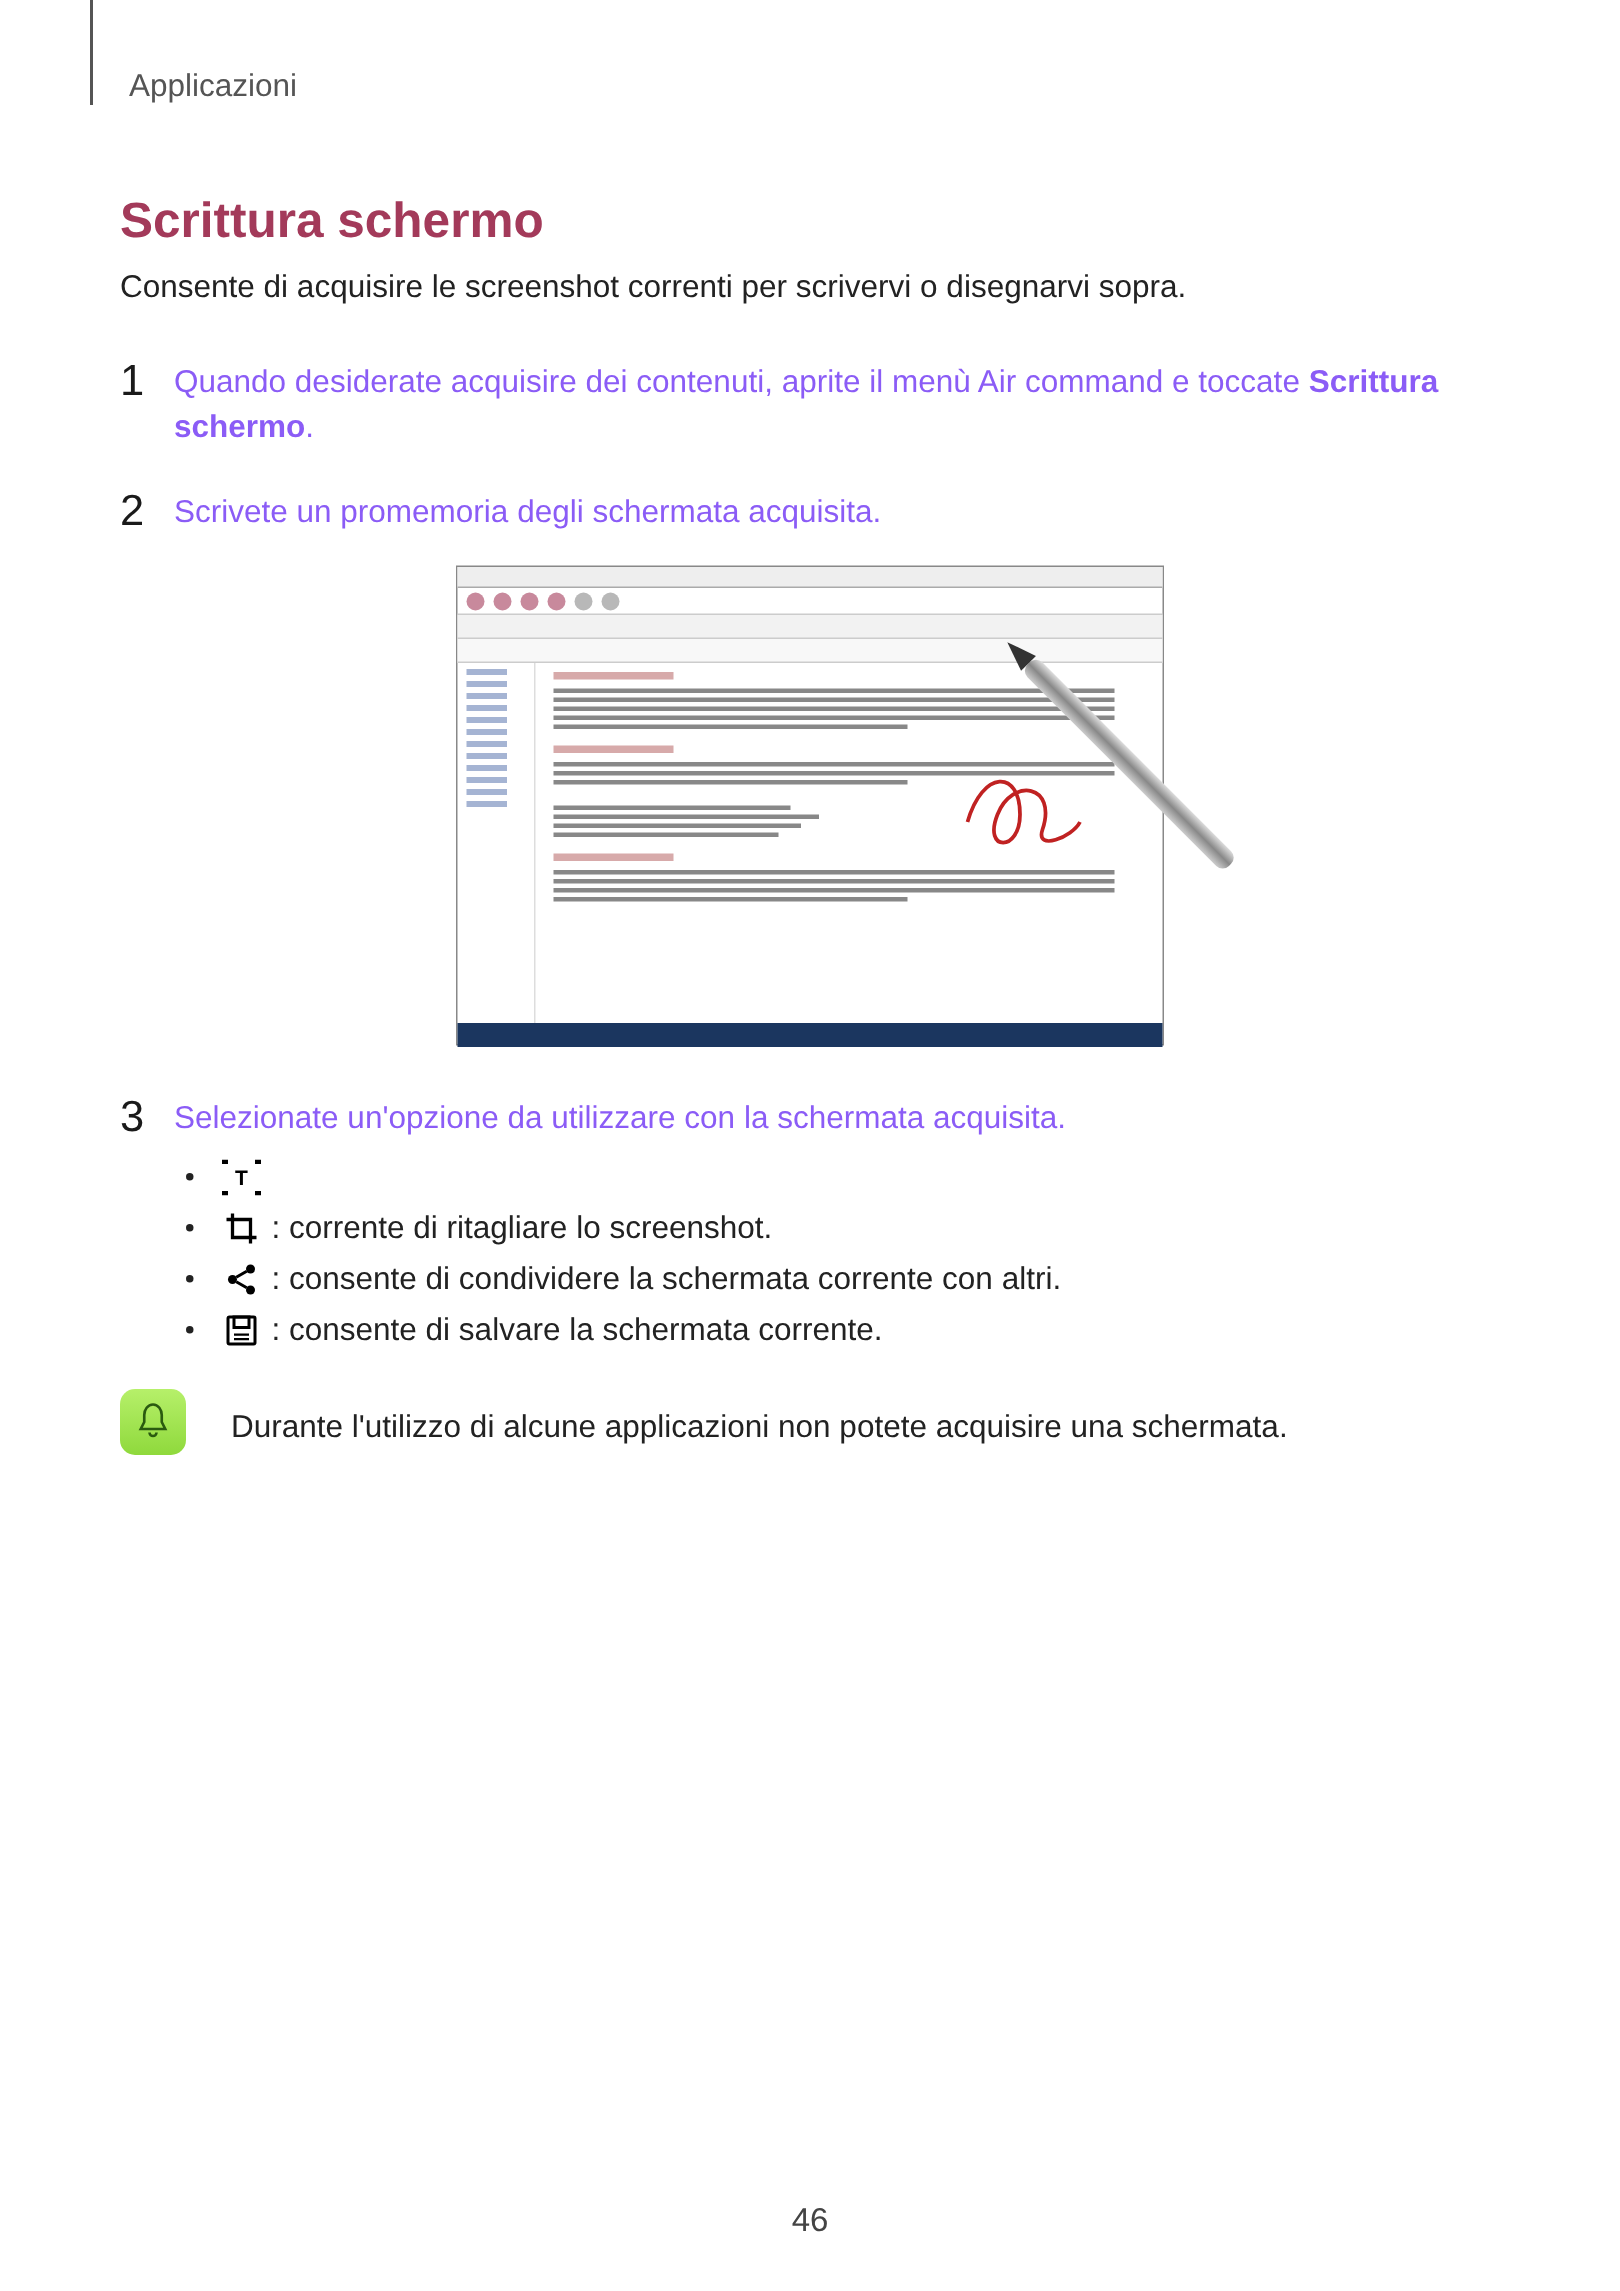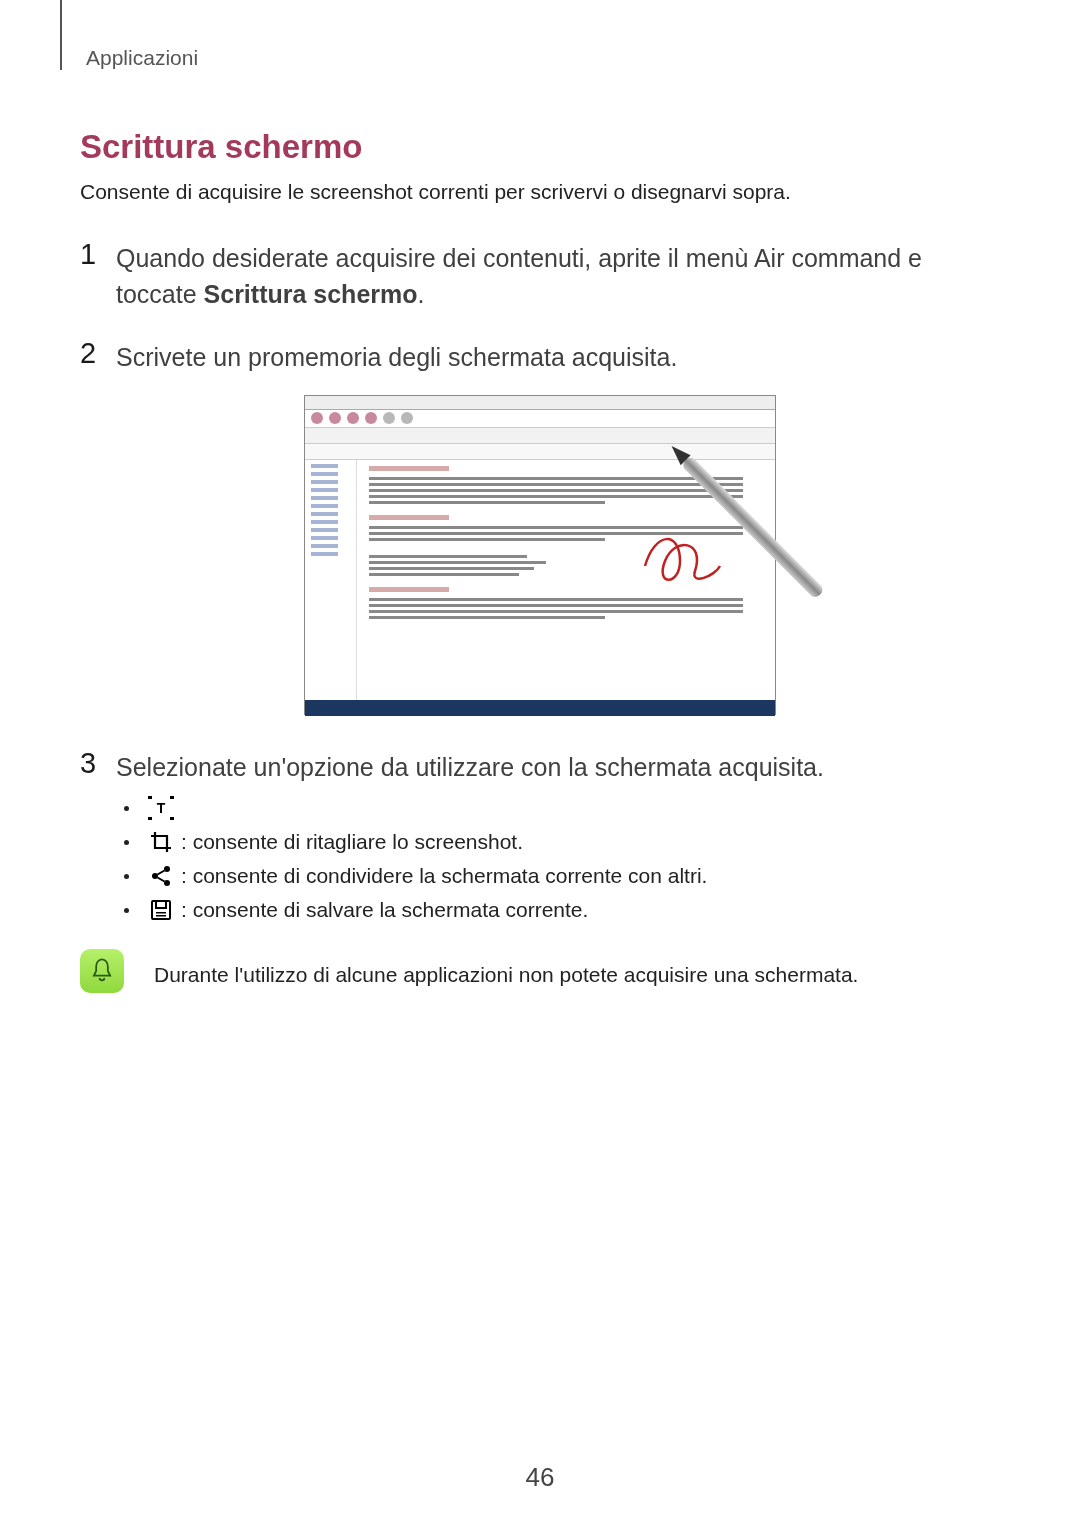--- a/index.html
+++ b/index.html
@@ -4,21 +4,21 @@
 <style>
   * { box-sizing: border-box; margin: 0; padding: 0; }
   html, body { width: 1080px; height: 1527px; background: #fff; font-family: Arial, Helvetica, sans-serif; color: #222; }
   .page { position: relative; width: 1080px; height: 1527px; padding: 46px 80px 0 80px; }
   .sidebar-line { position: absolute; top: 0; left: 60px; width: 2px; height: 70px; background: #555; }
   .header-category { font-size: 21px; color: #555; margin-left: 6px; margin-bottom: 58px; }
   .section-title { font-size: 33px; font-weight: bold; color: #a33a5a; margin-top: 18px; margin-bottom: 14px; }
   .intro { font-size: 21px; color: #222; margin-bottom: 36px; }
   .num-row { display: flex; align-items: flex-start; margin-bottom: 10px; }
   .num { font-size: 29px; font-weight: 400; color: #1a1a1a; width: 36px; flex-shrink: 0; line-height: 1; }
-  .num-body { font-size: 25px; color: #404040; line-height: 1.45; }
+  .num-body { font-size: 21px; color: #8b5cf6; line-height: 1.45; }
   .num-body .bold { font-weight: bold; }
   .sub-p { margin-top: 14px; }
   .image-wrap { width: 100%; display: flex; justify-content: center; margin: 20px 0 34px 0; }
   .screenshot { width: 472px; height: 320px; border: 1px solid #888; background: #fff; position: relative; }
   .ss-titlebar { height: 14px; background: #eee; border-bottom: 1px solid #aaa; }
   .ss-tools { height: 18px; border-bottom: 1px solid #ccc; display:flex; align-items:center; }
   .ss-tool { width: 12px; height: 12px; margin-left: 6px; border-radius: 50%; background: #a33a5a; opacity:.6;}
   .ss-tab { height: 16px; background: #f2f2f2; border-bottom:1px solid #ccc; }
   .ss-addr { height: 16px; background: #f8f8f8; border-bottom:1px solid #ccc; }
   .ss-body { display: flex; height: 240px; }
@@ -31,21 +31,21 @@
   .ss-taskbar { height: 16px; background: #1b365f; }
   .pen { position: absolute; right: -68px; top: 18px; width: 210px; height: 200px; pointer-events:none; }
   .signature { position:absolute; left: 330px; top: 130px; }
   .bullets { margin-left: 44px; margin-top: 8px; }
   .bullet-line { display: flex; align-items: center; font-size: 21px; color:#222; margin: 8px 0; }
   .dot { width: 5px; height: 5px; background: #222; border-radius: 50%; margin-right: 18px; flex-shrink: 0; }
   .bicon { width: 28px; height: 26px; display:flex; align-items:center; justify-content:center; margin-right: 6px; flex-shrink:0; }
   .note-row { display:flex; align-items:center; margin-top: 26px; }
   .note-icon { width: 44px; height:44px; border-radius: 10px; background: linear-gradient(#b6f06a,#8fd93c); display:flex; align-items:center; justify-content:center; margin-right: 30px; flex-shrink:0; }
   .note-text { font-size: 21px; color:#222; padding-top:8px; }
-  .page-number { position: absolute; bottom: 34px; left: 0; width: 1080px; text-align: center; font-size: 26px; color: #444; }
+  .page-number { position: absolute; bottom: 34px; left: 0; width: 1080px; text-align: center; font-size: 22px; color: #444; }
 </style>
 </head>
 <body>
 
 <div class="page">
   <div class="sidebar-line"></div>
   <div class="header-category">Applicazioni</div>
 
   <div class="section-title">Scrittura schermo</div>
   <div class="intro">Consente di acquisire le screenshot correnti per scrivervi o disegnarvi sopra.</div>
@@ -153,21 +153,21 @@
       </div>
     </div>
 
     <div class="bullet-line">
       <div class="dot"></div>
       <div class="bicon">
         <svg width="24" height="24" viewBox="0 0 24 24">
             <path d="M6 2 L6 18 L22 18 M2 6 L18 6 L18 22" stroke="#000" stroke-width="2.2" fill="none"></path>
           </svg>
       </div>
-      <span> : consente di ritagliare lo screenshot.</span>
+      <span> : corrente di ritagliare lo screenshot.</span>
     </div>
 
     <div class="bullet-line">
       <div class="dot"></div>
       <div class="bicon">
         <svg width="24" height="24" viewBox="0 0 24 24">
             <circle cx="18" cy="5" r="3" fill="#000"></circle>
             <circle cx="6" cy="12" r="3" fill="#000"></circle>
             <circle cx="18" cy="19" r="3" fill="#000"></circle>
             <path d="M8.5 10.5 L15.5 6.5 M8.5 13.5 L15.5 17.5" stroke="#000" stroke-width="2"></path>

